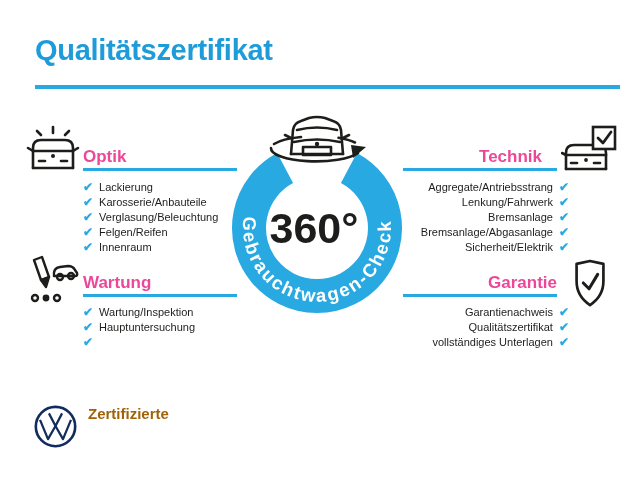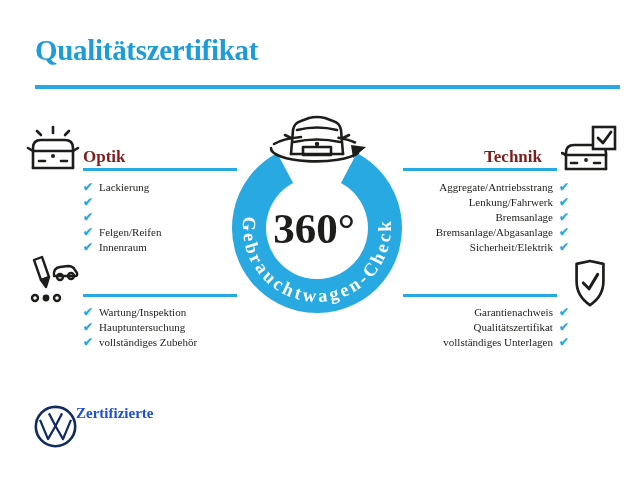--- a/index.html
+++ b/index.html
@@ -1,25 +1,25 @@
 <!DOCTYPE html>
 <html lang="de"><head>
 <meta charset="utf-8">
 <style>
   html,body{margin:0;padding:0;background:#ffffff;}
   #canvas{
     position:relative;width:640px;height:480px;background:#ffffff;overflow:hidden;
-    font-family:Liberation Serif, serif;color:#1d1d1b;
+    font-family:Liberation Sans, sans-serif;color:#1d1d1b;
   }
   .abs{position:absolute;}
   
   #page-title{left:35px;top:34px;font-size:29px;font-weight:700;color:#1e9cd9;letter-spacing:-0.3px;}
   #header-rule{left:35px;top:85px;width:585px;height:4px;background:#29a9e1;}
   
-  .sec-title{font-size:17px;font-weight:700;color:#7f1d1d;}
+  .sec-title{font-size:17px;font-weight:700;color:#ec4899;}
   .sec-rule{height:3px;background:#29a9e1;}
   #optik-title{left:83px;top:147px;}
   #optik-rule{left:83px;top:168px;width:154px;}
   #wartung-title{left:83px;top:273px;}
   #wartung-rule{left:83px;top:294px;width:154px;}
   #technik-title{right:98px;top:147px;text-align:right;}
   #technik-rule{left:403px;top:168px;width:154px;}
   #garantie-title{right:83px;top:273px;text-align:right;}
   #garantie-rule{left:403px;top:294px;width:154px;}
   
@@ -27,21 +27,21 @@
   .check-list li{display:flex;align-items:center;height:14.8px;font-size:11px;white-space:nowrap;}
   .check-list .chk{color:#29a9e1;font-size:12px;font-weight:700;line-height:1;}
   .list-left li .chk{margin-right:6px;}
   .list-right li{justify-content:flex-end;}
   .list-right li .chk{margin-left:6px;}
   #optik-list{left:83px;top:180px;}
   #wartung-list{left:83px;top:305px;}
   #technik-list{right:71px;top:180px;text-align:right;}
   #garantie-list{right:71px;top:305px;text-align:right;}
   
-  #footer-text{left:76px;top:404px;font-size:15px;font-weight:700;color:#1d4ed8;line-height:19px;}
+  #footer-text{left:88px;top:404px;font-size:15px;font-weight:700;color:#a16207;line-height:19px;}
 </style>
 </head>
 <body>
 
 <div id="canvas">
 
   <div class="abs" id="page-title">Qualitätszertifikat</div>
   <div class="abs" id="header-rule"></div>
 
   <svg class="abs" style="left:24px;top:121px;" width="58" height="52" viewBox="0 0 58 52">
@@ -61,23 +61,25 @@
   </svg>
   <div class="abs sec-title" id="optik-title">Optik</div>
   <div class="abs sec-rule" id="optik-rule"></div>
   <ul class="abs check-list list-left" id="optik-list">
     <li>
         <span class="chk">✔</span>
         <span>Lackierung</span>
       </li>
     <li>
         <span class="chk">✔</span>
-      </li>
-    <li>
-        <span class="chk">✔</span>
+        <span>Karosserie/Anbauteile</span>
+      </li>
+    <li>
+        <span class="chk">✔</span>
+        <span>Verglasung/Beleuchtung</span>
       </li>
     <li>
         <span class="chk">✔</span>
         <span>Felgen/Reifen</span>
       </li>
     <li>
         <span class="chk">✔</span>
         <span>Innenraum</span>
       </li>
   </ul>
@@ -87,33 +89,33 @@
       <path d="M10 6 L18 3 L25 23 L17 26 Z"></path>
       <path d="M17 26 L25 23 L22 33 Z" fill="#1d1d1b"></path>
       <path d="M30 22 Q29 14 36 13 L44 12 Q49 12 51 16 L53 19 Q54 22 51 22 L30 22"></path>
       <circle cx="36" cy="23" r="3"></circle>
       <circle cx="47" cy="22" r="3"></circle>
     </g>
     <circle cx="11" cy="44" r="3" fill="none" stroke="#1d1d1b" stroke-width="2.4"></circle>
     <circle cx="22" cy="44" r="3.4" fill="#1d1d1b"></circle>
     <circle cx="33" cy="44" r="3" fill="none" stroke="#1d1d1b" stroke-width="2.4"></circle>
   </svg>
+  <div class="abs sec-title" id="wartung-title">Wartung</div>
   <div class="abs sec-rule" id="wartung-rule"></div>
   <ul class="abs check-list list-left" id="wartung-list">
     <li>
         <span class="chk">✔</span>
         <span>Wartung/Inspektion</span>
       </li>
     <li>
         <span class="chk">✔</span>
         <span>Hauptuntersuchung</span>
       </li>
     <li>
         <span class="chk">✔</span>
-        <span>vollständiges Zubehör</span>
       </li>
   </ul>
 
   <svg class="abs" style="left:561px;top:124px;" width="58" height="50" viewBox="0 0 58 50">
     <g fill="none" stroke="#1d1d1b" stroke-width="2.6" stroke-linecap="round" stroke-linejoin="round">
       <path d="M5 45 V29 Q5 21 13 21 H37 Q45 21 45 29 V45"></path>
       <path d="M5 31 H45"></path>
       <path d="M5 31 L1 29"></path>
       <path d="M10 39 H16"></path>
         <path d="M33 39 H39"></path>
@@ -145,20 +147,21 @@
     <li>
         <span>Sicherheit/Elektrik</span>
         <span class="chk">✔</span>
       </li>
   </ul>
 
   <svg class="abs" style="left:567px;top:257px;" width="46" height="52" viewBox="0 0 48 54">
     <path d="M24 4 L10 7 V25 Q10 41 24 50 Q38 41 38 25 V7 Z" fill="none" stroke="#1d1d1b" stroke-width="2.8" stroke-linejoin="round"></path>
     <path d="M17 27 L23 33 L32 18" fill="none" stroke="#1d1d1b" stroke-width="3.2" stroke-linecap="round" stroke-linejoin="round"></path>
   </svg>
+  <div class="abs sec-title" id="garantie-title">Garantie</div>
   <div class="abs sec-rule" id="garantie-rule"></div>
   <ul class="abs check-list list-right" id="garantie-list">
     <li>
         <span>Garantienachweis</span>
         <span class="chk">✔</span>
       </li>
     <li>
         <span>Qualitätszertifikat</span>
         <span class="chk">✔</span>
       </li>

